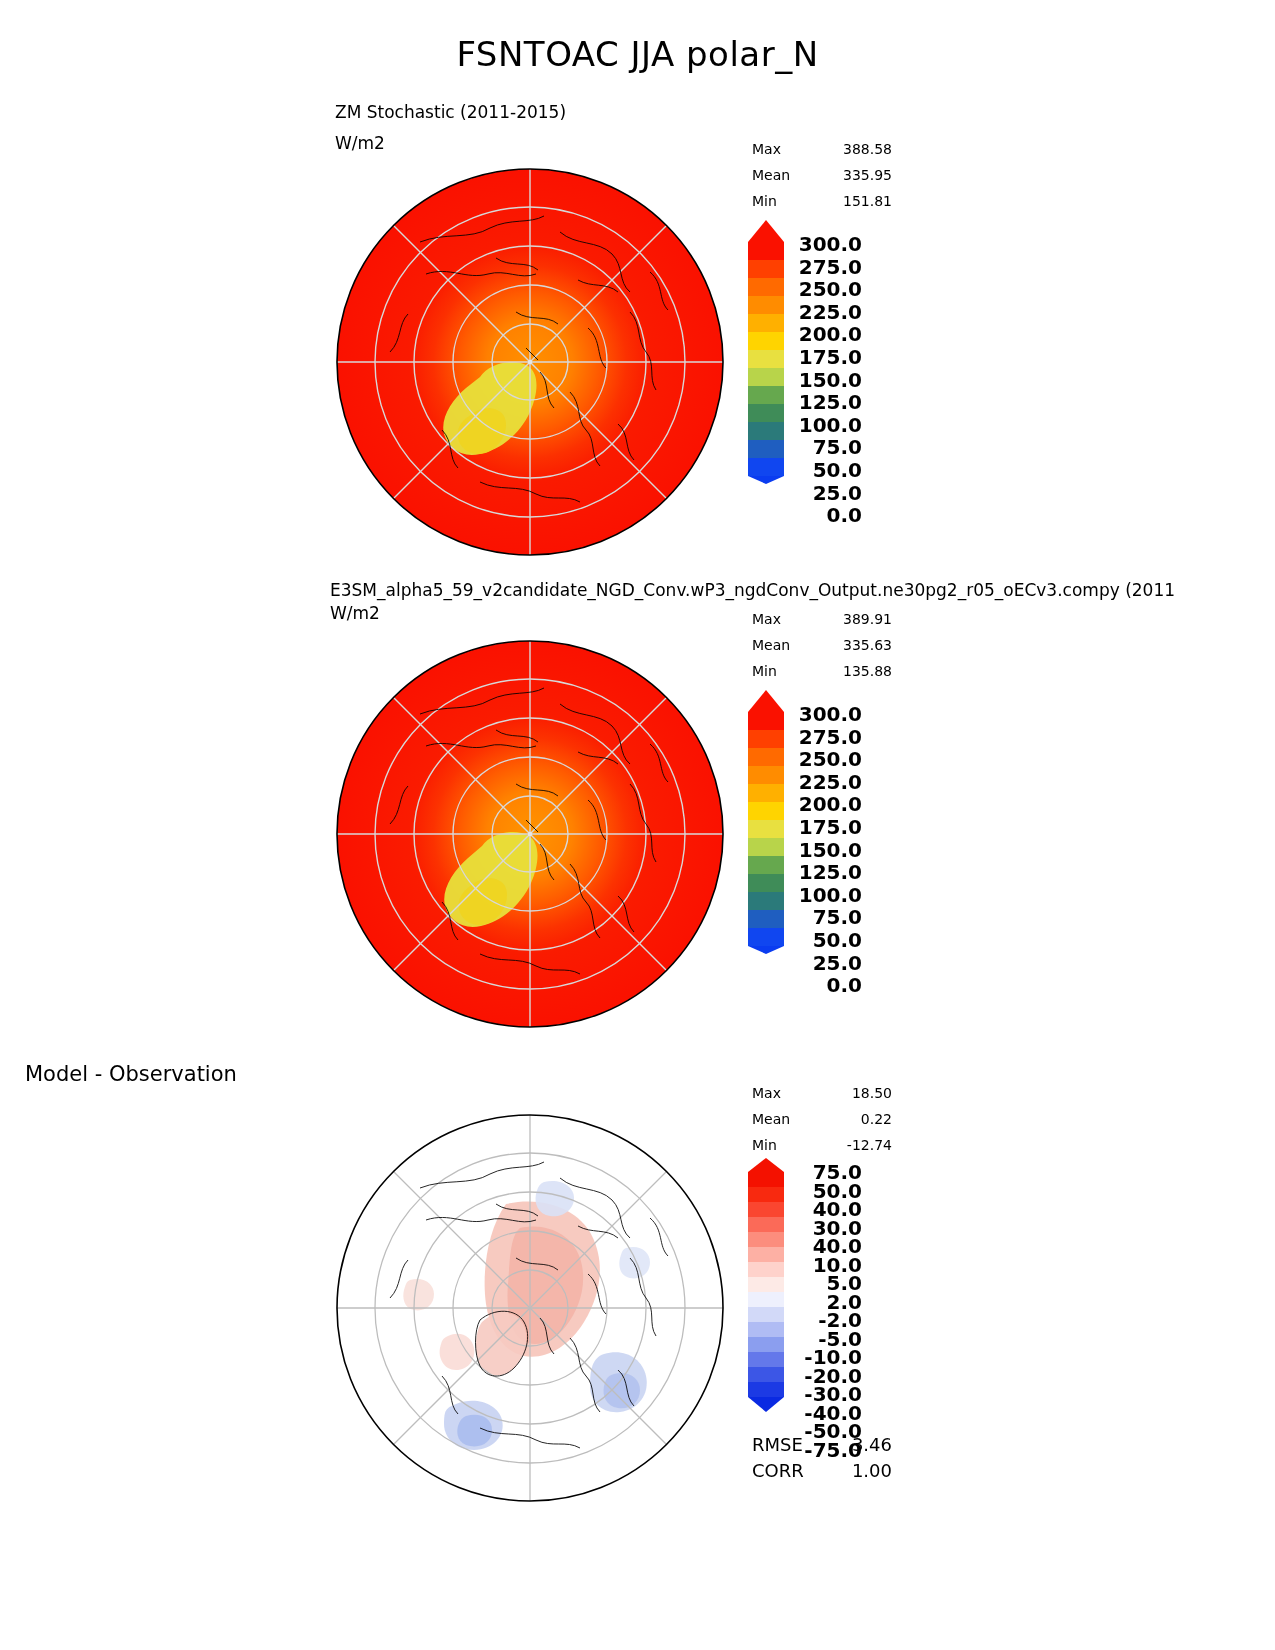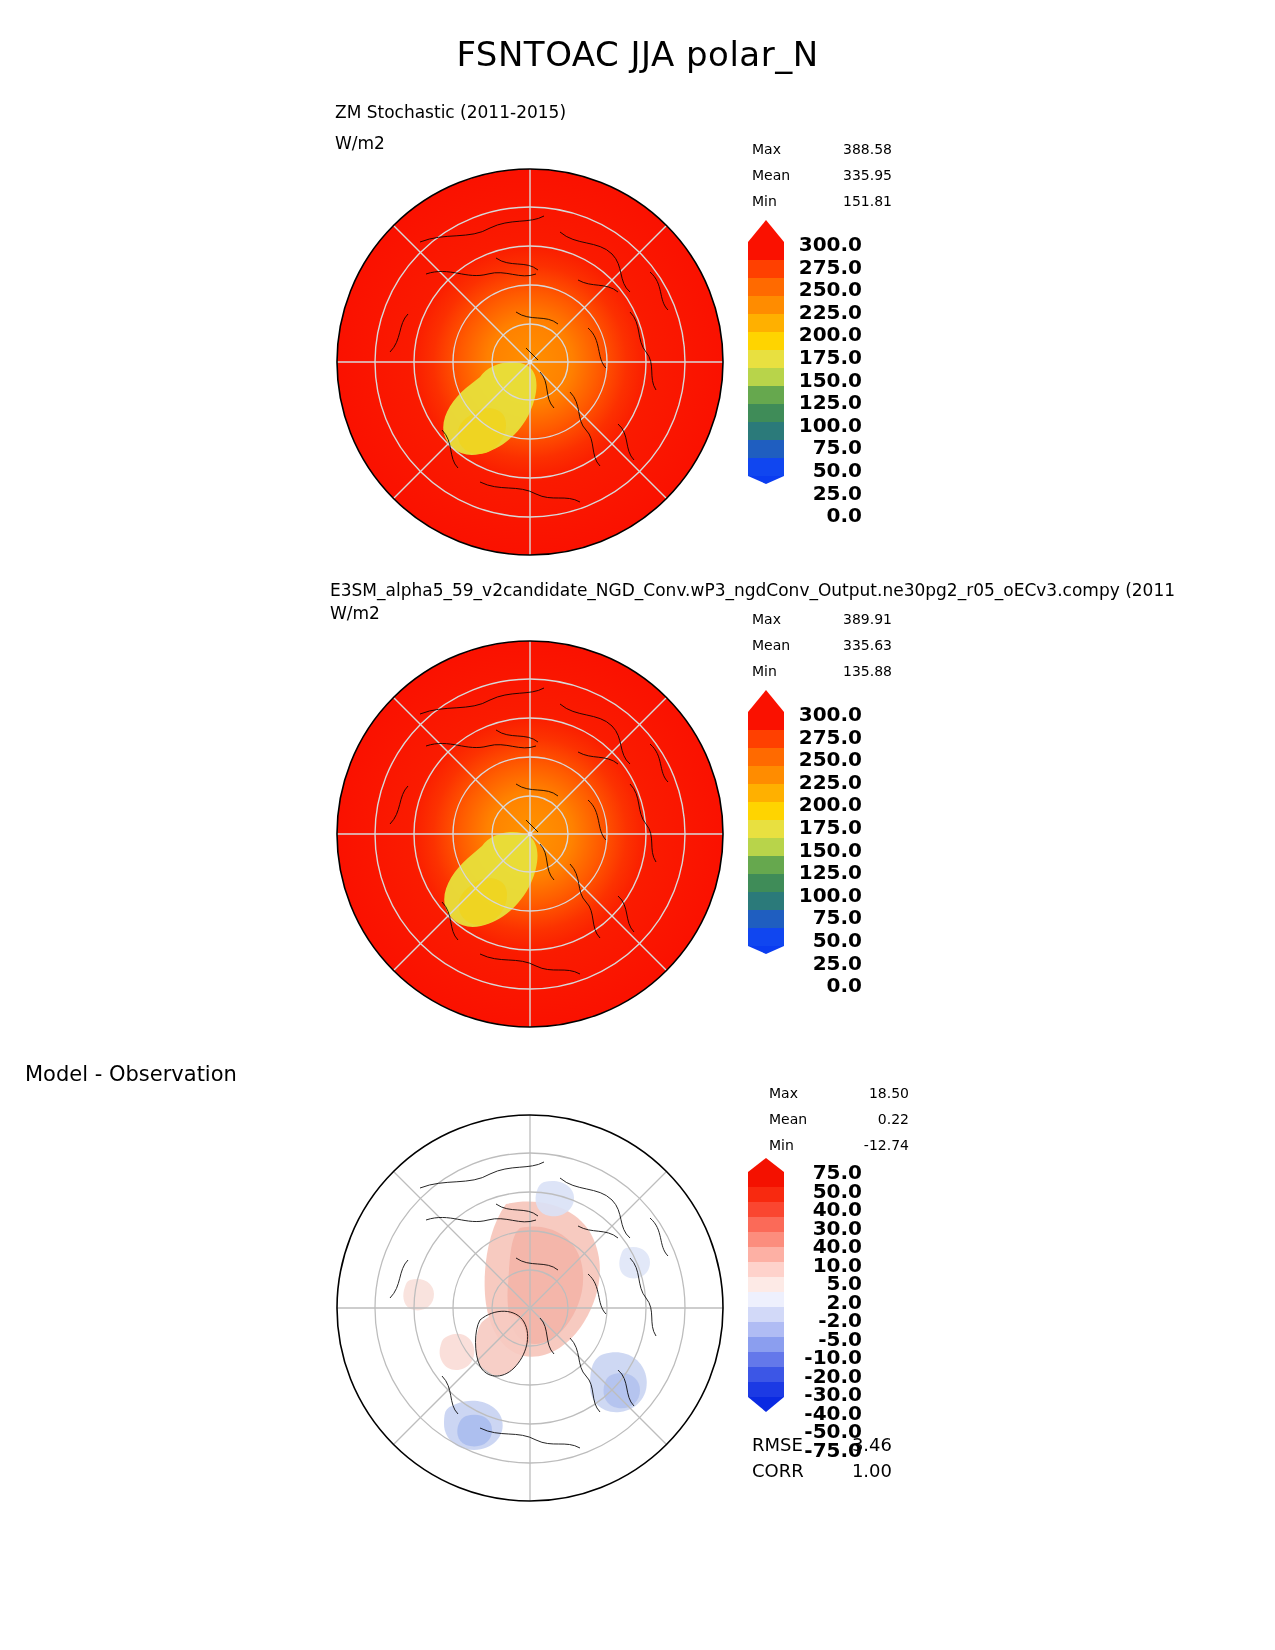--- a/index.html
+++ b/index.html
@@ -263,21 +263,21 @@
       <span>50.0</span>
       <span>25.0</span>
       <span>0.0</span>
     </div>
   </div>
 
   <div class="panel" style="top:1052px;height:520px;">
 
     <div class="panel-title centered" style="left:25px;top:10px;">Model - Observation</div>
 
-    <div class="stats" style="left:752px;top:28px;margin-left:17px;">
+    <div class="stats" style="left:752px;top:28px;">
       <span class="row"><span class="lbl">Max</span><span class="val">18.50</span></span>
       <span class="row"><span class="lbl">Mean</span><span class="val">0.22</span></span>
       <span class="row"><span class="lbl">Min</span><span class="val">-12.74</span></span>
     </div>
 
     <div class="map-wrap" style="left:330px;top:56px;">
       <svg width="400" height="400" viewBox="0 0 400 400">
         <defs>
           <clipPath id="clipC">
               <circle cx="200" cy="200" r="193"></circle>

